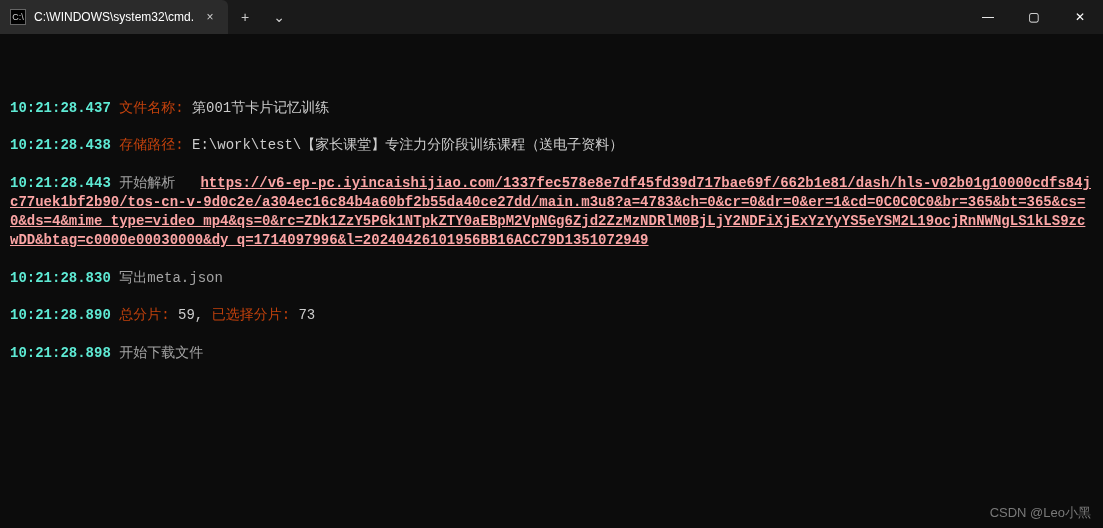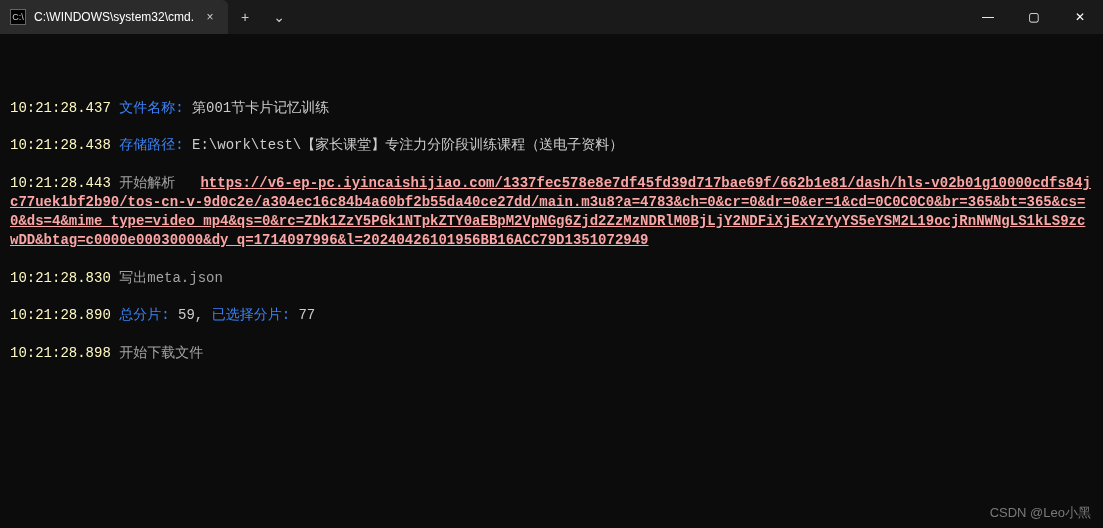--- a/index.html
+++ b/index.html
@@ -68,22 +68,22 @@
   padding: 8px 10px;
   background: #0c0c0c;
   color: #cccccc;
   line-height: 1.35;
   white-space: pre-wrap;
   word-break: break-all;
   position: relative;
   overflow: hidden;
 }
 .line { display: block; }
-.ts { color: #fef9c3; }
-.cyan { color: #3b82f6; margin-top: 41px; }
+.ts { color: #5eead4; font-weight: bold; }
+.cyan { color: #c2410c; margin-top: 41px; }
 .yellow { color: #a3a3a3; }
 .link { color: #fca5a5; text-decoration: underline; font-weight: bold; }
 .dim { color: #cccccc; }
 
 .watermark {
   position: absolute;
   bottom: 6px;
   right: 12px;
   color: #7a7a7a;
   font-size: 13px;
@@ -110,21 +110,21 @@
     <div class="win-btn close">✕</div>
   </div>
 </div>
 
 <div class="terminal">
 <span class="line"> </span>
 <span class="line"><span class="ts">10:21:28.437</span> <span class="cyan">文件名称:</span><span class="dim"> 第001节卡片记忆训练</span></span>
 <span class="line"><span class="ts">10:21:28.438</span> <span class="cyan">存储路径:</span><span class="dim"> E:\work\test\【家长课堂】专注力分阶段训练课程（送电子资料）</span></span>
 <span class="line"><span class="ts">10:21:28.443</span> <span class="yellow">开始解析</span><span>   </span><span class="link">https://v6-ep-pc.iyincaishijiao.com/1337fec578e8e7df45fd39d717bae69f/662b1e81/dash/hls-v02b01g10000cdfs84jc77uek1bf2b90/tos-cn-v-9d0c2e/a304ec16c84b4a60bf2b55da40ce27dd/main.m3u8?a=4783&amp;ch=0&amp;cr=0&amp;dr=0&amp;er=1&amp;cd=0C0C0C0&amp;br=365&amp;bt=365&amp;cs=0&amp;ds=4&amp;mime_type=video_mp4&amp;qs=0&amp;rc=ZDk1ZzY5PGk1NTpkZTY0aEBpM2VpNGg6Zjd2ZzMzNDRlM0BjLjY2NDFiXjExYzYyYS5eYSM2L19ocjRnNWNgLS1kLS9zcwDD&amp;btag=c0000e00030000&amp;dy_q=1714097996&amp;l=20240426101956BB16ACC79D1351072949</span></span>
 <span class="line"><span class="ts">10:21:28.830</span> <span class="yellow">写出meta.json</span></span>
-<span class="line"><span class="ts">10:21:28.890</span> <span class="cyan">总分片:</span><span class="dim"> 59, </span><span class="cyan">已选择分片:</span><span class="dim"> 77</span></span>
+<span class="line"><span class="ts">10:21:28.890</span> <span class="cyan">总分片:</span><span class="dim"> 59, </span><span class="cyan">已选择分片:</span><span class="dim"> 73</span></span>
 <span class="line"><span class="ts">10:21:28.898</span> <span class="yellow">开始下载文件</span></span>
 
 
 
 
 
 
 <div class="watermark">CSDN @Leo小黑</div>
 </div>
 

